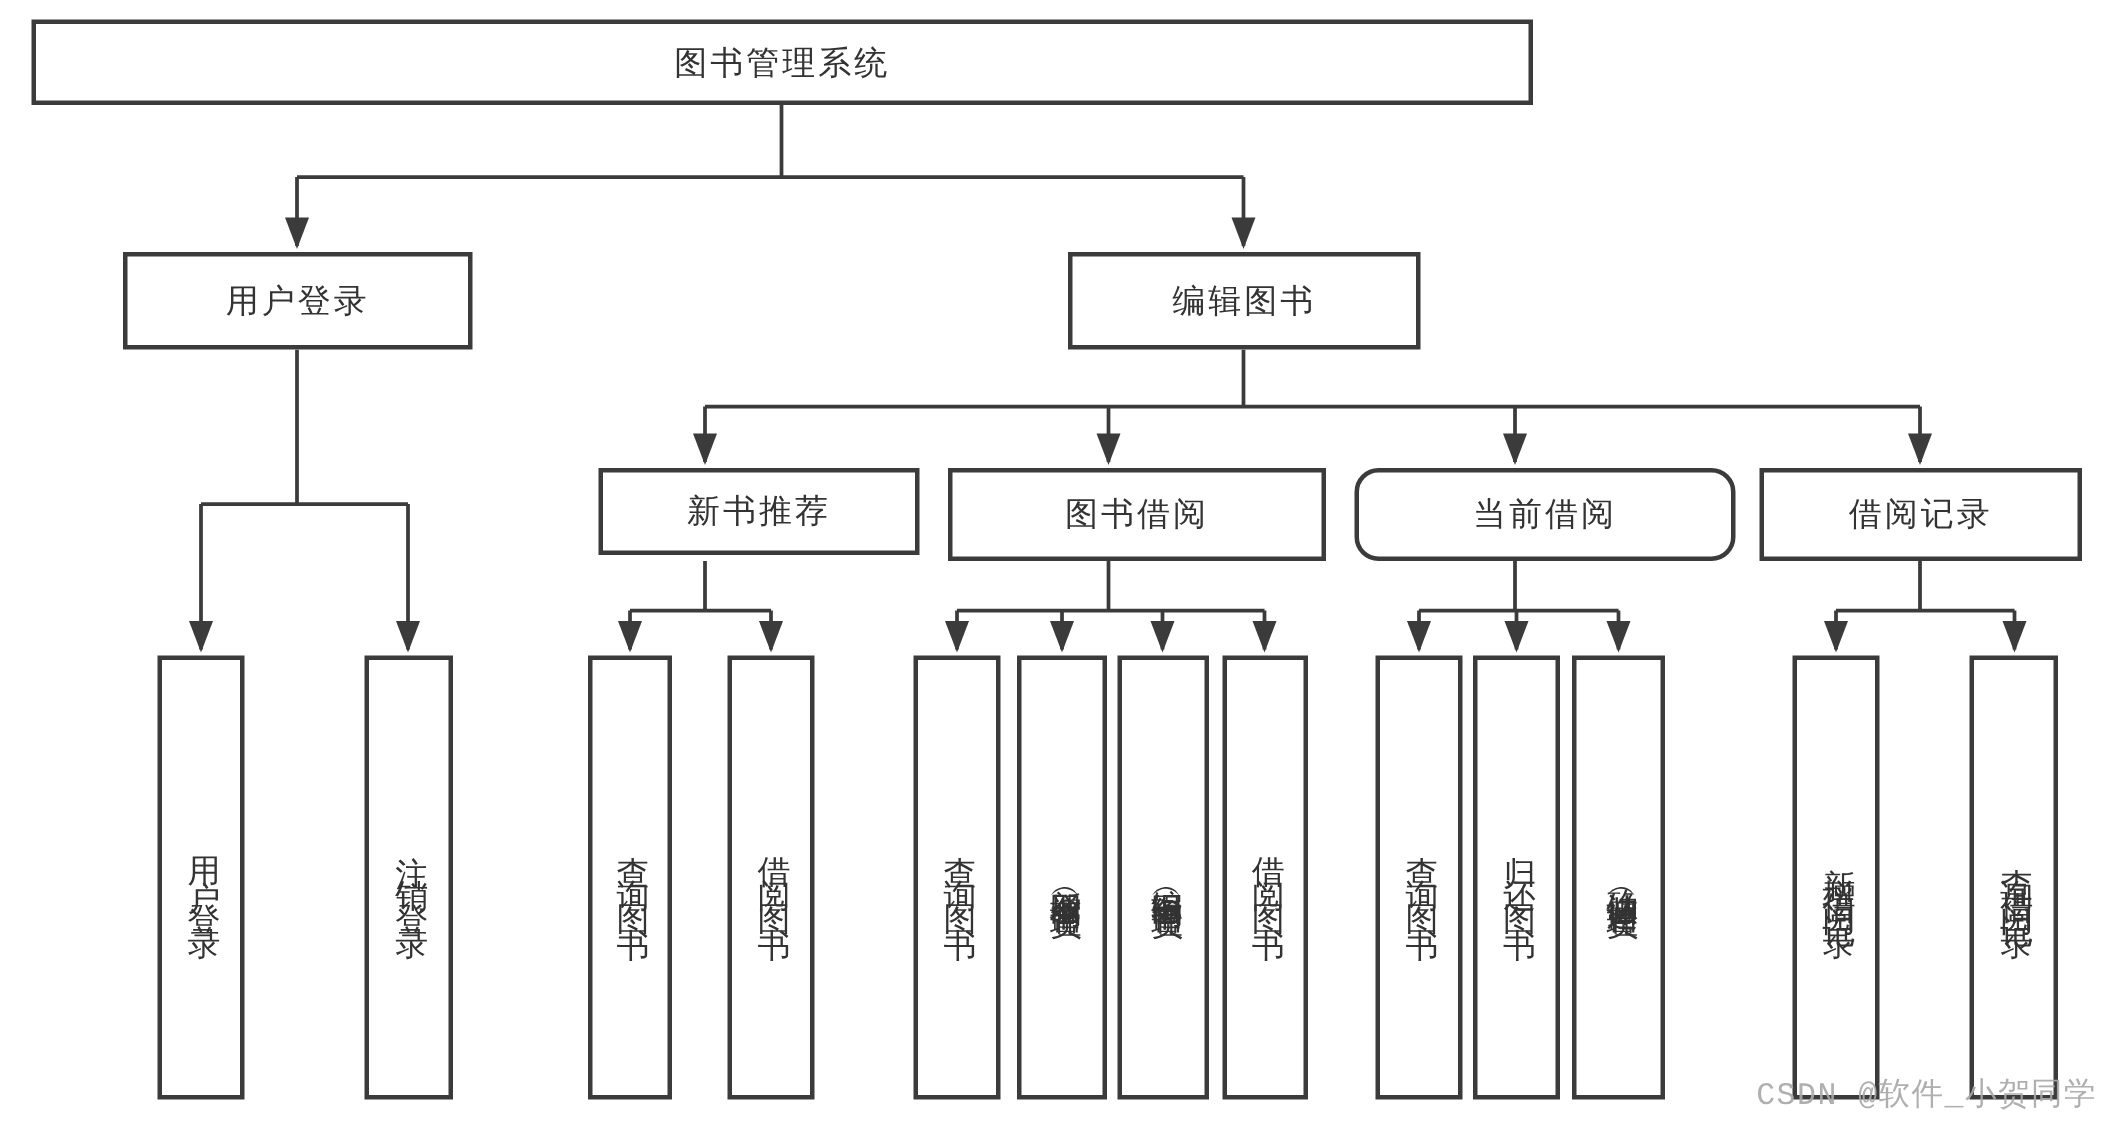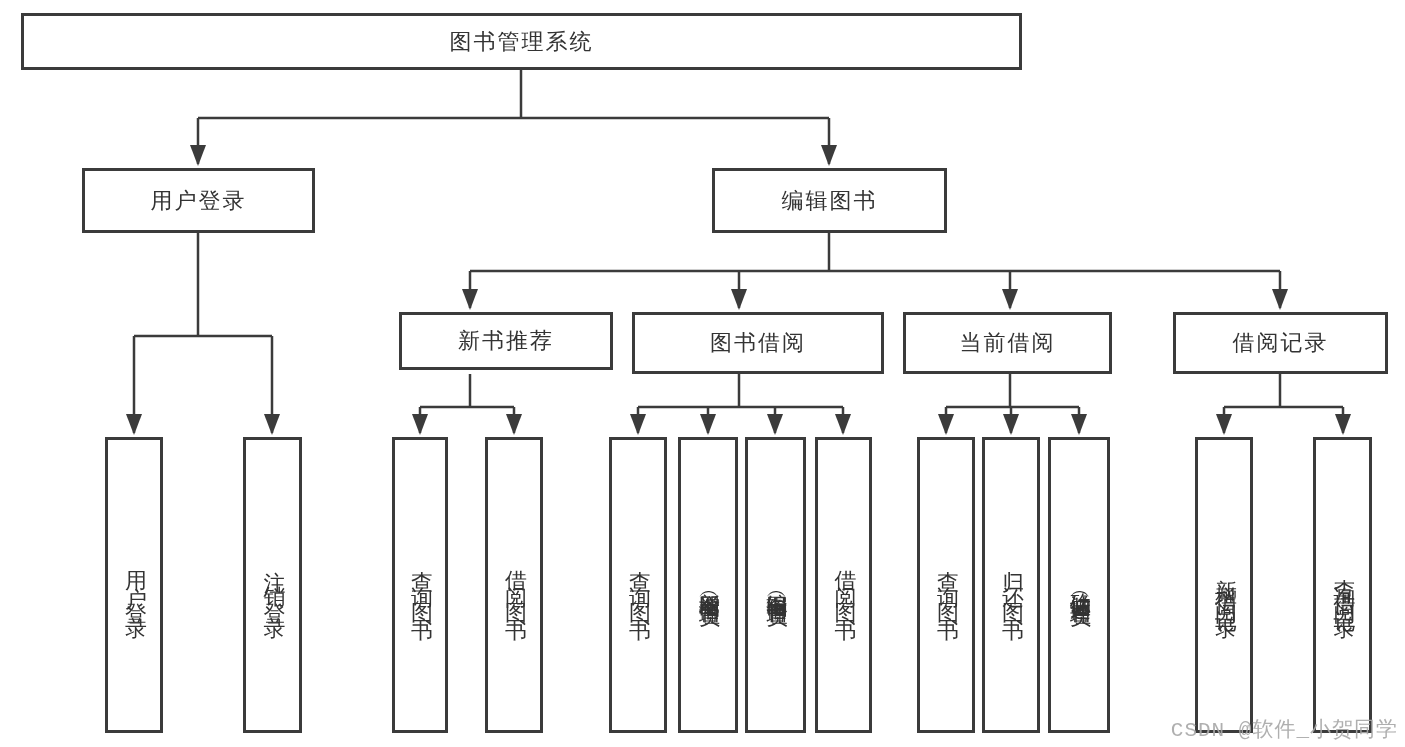--- a/index.html
+++ b/index.html
@@ -104,21 +104,21 @@
     </g>
   </svg>
 
   <div class="node" style="left:21px; top:13px; width:1001px; height:57px;">图书管理系统</div>
 
   <div class="node" style="left:82px; top:168px; width:233px; height:65px;">用户登录</div>
   <div class="node" style="left:712px; top:168px; width:235px; height:65px;">编辑图书</div>
 
   <div class="node" style="left:363px; top:312px; width:214px; height:58px;margin-left:36px;">新书推荐</div>
   <div class="node" style="left:632px; top:312px; width:252px; height:62px;">图书借阅</div>
-  <div class="node" style="left:903px; top:312px; width:209px; height:62px;">当前借阅</div>
+  <div class="node" style="left:903px; top:312px; width:254px; height:62px;border-radius:16px;">当前借阅</div>
   <div class="node" style="left:1173px; top:312px; width:215px; height:62px;">借阅记录</div>
 
   <div class="node vnode v-short" style="left:105px; top:437px; width:58px; height:296px;">用户登录</div>
   <div class="node vnode v-short" style="left:243px; top:437px; width:59px; height:296px;">注销登录</div>
 
   <div class="node vnode v-short" style="left:392px; top:437px; width:56px; height:296px;">查询图书</div>
   <div class="node vnode v-short" style="left:485px; top:437px; width:58px; height:296px;">借阅图书</div>
 
   <div class="node vnode v-short" style="left:609px; top:437px; width:58px; height:296px;">查询图书</div>
   <div class="node vnode v-long" style="left:678px; top:437px; width:60px; height:296px;">新增图书（管理员）</div>

